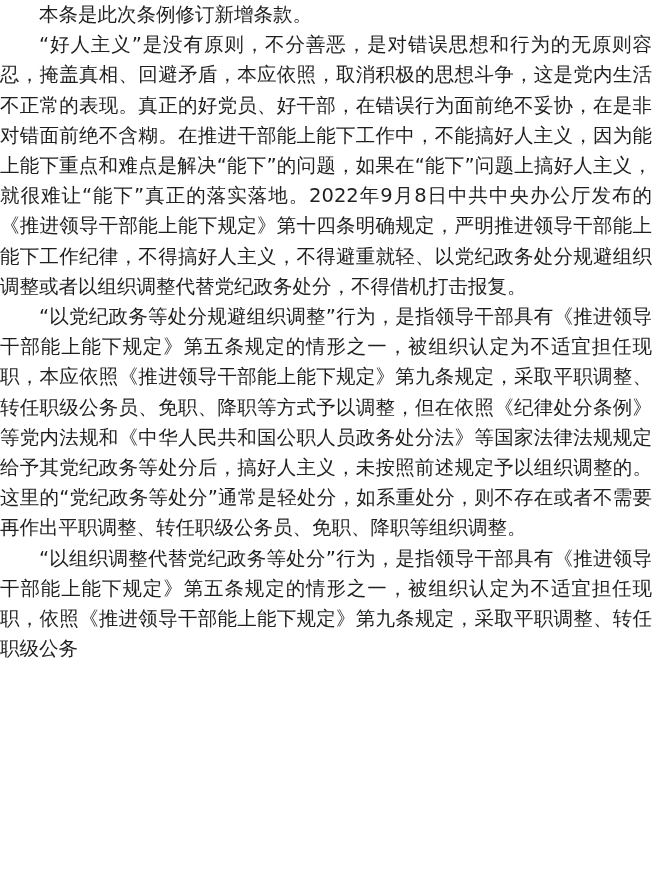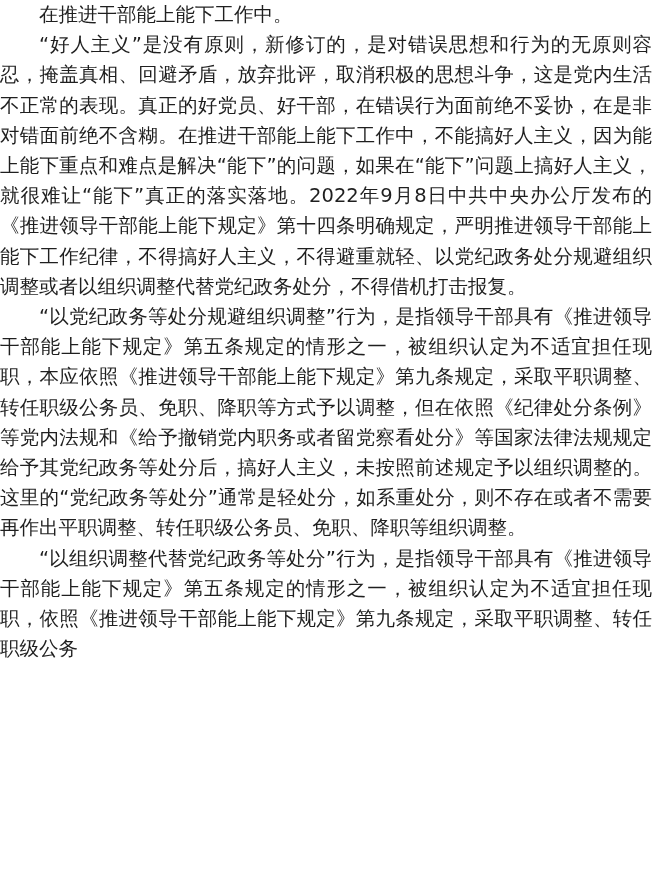--- a/index.html
+++ b/index.html
@@ -25,17 +25,17 @@
   .doc p {
     margin: 0;
     padding: 0;
     text-indent: 2em;
   }
 </style>
 </head>
 <body>
 
 <div class="doc">
-  <p>在推进干部能上能下工作中。</p>
-  <p>“好人主义”是没有原则，新修订的，是对错误思想和行为的无原则容忍，掩盖真相、回避矛盾，放弃批评，取消积极的思想斗争，这是党内生活不正常的表现。真正的好党员、好干部，在错误行为面前绝不妥协，在是非对错面前绝不含糊。在推进干部能上能下工作中，不能搞好人主义，因为能上能下重点和难点是解决“能下”的问题，如果在“能下”问题上搞好人主义，就很难让“能下”真正的落实落地。2022年9月8日中共中央办公厅发布的《推进领导干部能上能下规定》第十四条明确规定，严明推进领导干部能上能下工作纪律，不得搞好人主义，不得避重就轻、以党纪政务处分规避组织调整或者以组织调整代替党纪政务处分，不得借机打击报复。</p>
-  <p>“以党纪政务等处分规避组织调整”行为，是指领导干部具有《推进领导干部能上能下规定》第五条规定的情形之一，被组织认定为不适宜担任现职，本应依照《推进领导干部能上能下规定》第九条规定，采取平职调整、转任职级公务员、免职、降职等方式予以调整，但在依照《纪律处分条例》等党内法规和《给予撤销党内职务或者留党察看处分》等国家法律法规规定给予其党纪政务等处分后，搞好人主义，未按照前述规定予以组织调整的。这里的“党纪政务等处分”通常是轻处分，如系重处分，则不存在或者不需要再作出平职调整、转任职级公务员、免职、降职等组织调整。</p>
+  <p>本条是此次条例修订新增条款。</p>
+  <p>“好人主义”是没有原则，不分善恶，是对错误思想和行为的无原则容忍，掩盖真相、回避矛盾，本应依照，取消积极的思想斗争，这是党内生活不正常的表现。真正的好党员、好干部，在错误行为面前绝不妥协，在是非对错面前绝不含糊。在推进干部能上能下工作中，不能搞好人主义，因为能上能下重点和难点是解决“能下”的问题，如果在“能下”问题上搞好人主义，就很难让“能下”真正的落实落地。2022年9月8日中共中央办公厅发布的《推进领导干部能上能下规定》第十四条明确规定，严明推进领导干部能上能下工作纪律，不得搞好人主义，不得避重就轻、以党纪政务处分规避组织调整或者以组织调整代替党纪政务处分，不得借机打击报复。</p>
+  <p>“以党纪政务等处分规避组织调整”行为，是指领导干部具有《推进领导干部能上能下规定》第五条规定的情形之一，被组织认定为不适宜担任现职，本应依照《推进领导干部能上能下规定》第九条规定，采取平职调整、转任职级公务员、免职、降职等方式予以调整，但在依照《纪律处分条例》等党内法规和《中华人民共和国公职人员政务处分法》等国家法律法规规定给予其党纪政务等处分后，搞好人主义，未按照前述规定予以组织调整的。这里的“党纪政务等处分”通常是轻处分，如系重处分，则不存在或者不需要再作出平职调整、转任职级公务员、免职、降职等组织调整。</p>
   <p>“以组织调整代替党纪政务等处分”行为，是指领导干部具有《推进领导干部能上能下规定》第五条规定的情形之一，被组织认定为不适宜担任现职，依照《推进领导干部能上能下规定》第九条规定，采取平职调整、转任职级公务</p>
 </div>
 
 </body></html>

